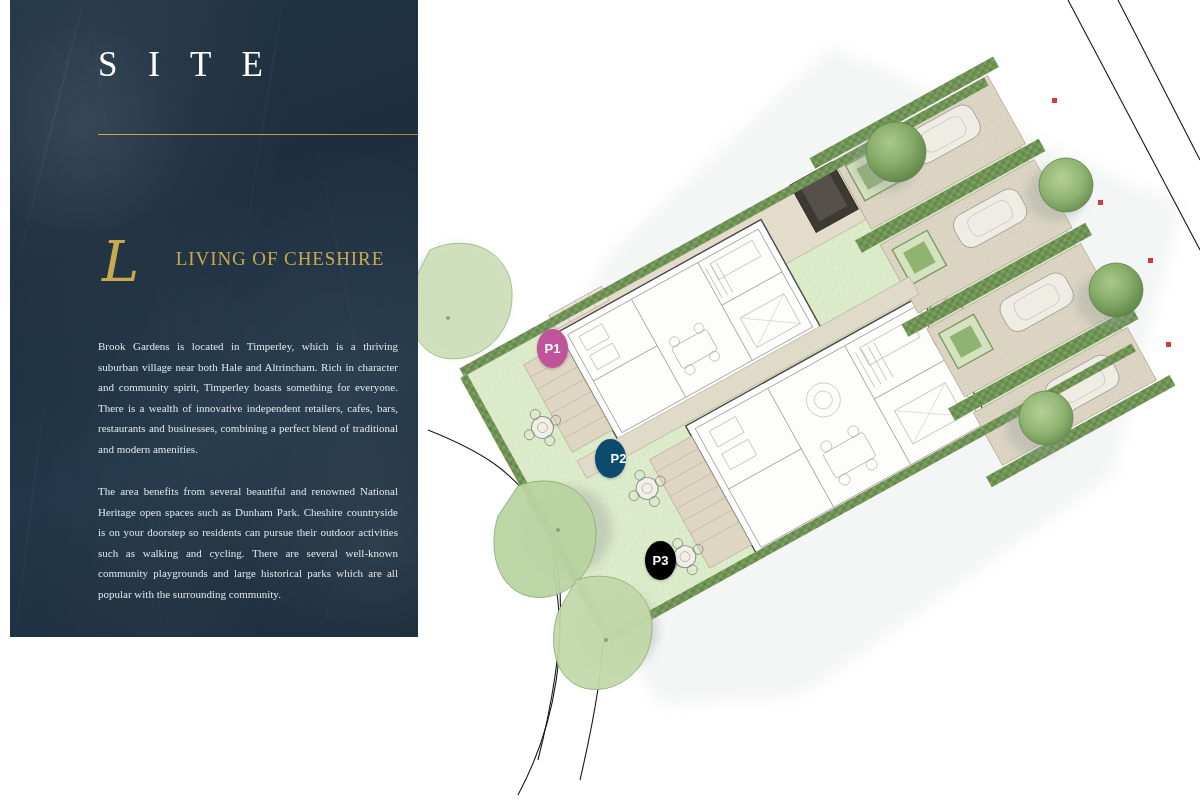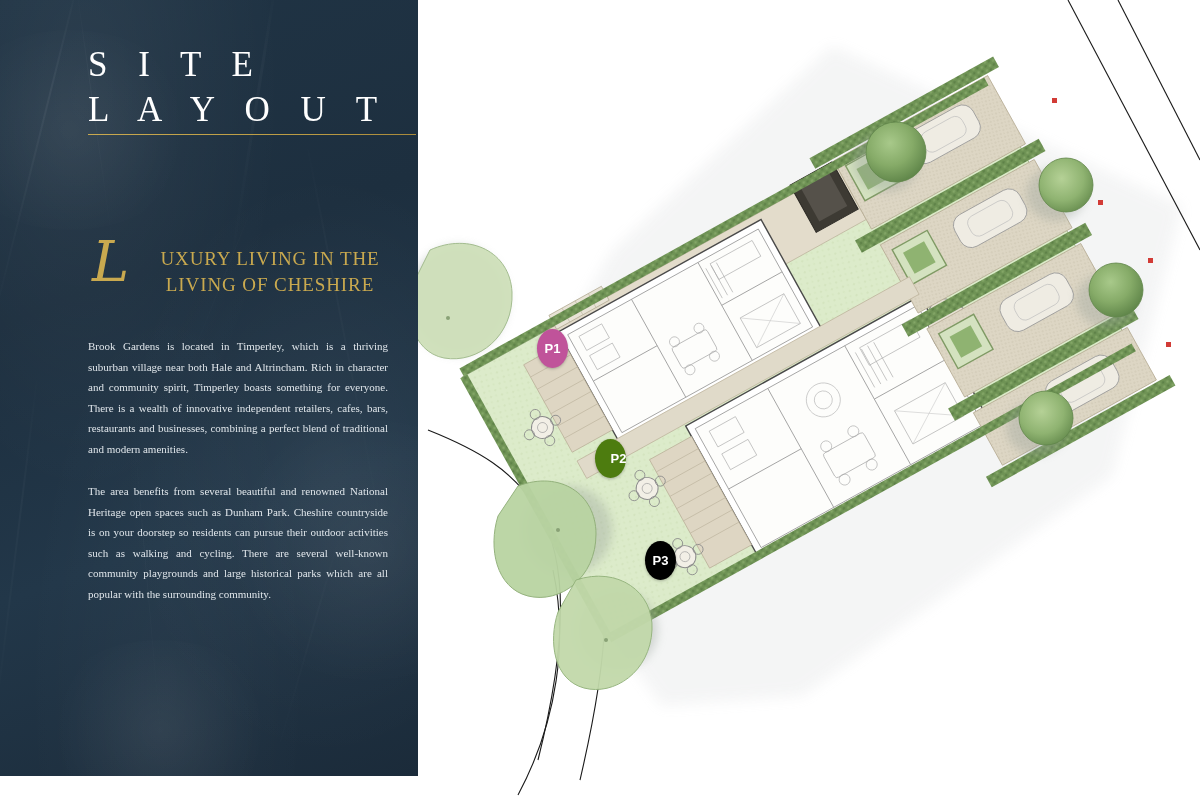--- a/index.html
+++ b/index.html
@@ -12,22 +12,22 @@
   }
   #page {
     position: relative;
     width: 1200px; height: 800px;
     background: #ffffff;
     overflow: hidden;
   }
 
   
   #left-panel {
-    position: absolute; left: 0; top: 0;
-    width: 418px; height: 776px;
+    position: absolute; left: 10px; top: 0;
+    width: 418px; height: 637px;
     background:
       radial-gradient(ellipse at 20% 12%, rgba(255,255,255,0.055) 0%, rgba(255,255,255,0) 42%),
       radial-gradient(ellipse at 78% 60%, rgba(255,255,255,0.045) 0%, rgba(255,255,255,0) 45%),
       radial-gradient(ellipse at 40% 88%, rgba(255,255,255,0.03) 0%, rgba(255,255,255,0) 40%),
       linear-gradient(160deg, #203445 0%, #1d2f3f 35%, #223749 65%, #1b2b3a 100%);
     overflow: hidden;
     padding-left: 12px;
   }
   
   .vein {
@@ -116,21 +116,21 @@
     width: 31px; height: 39px;
     border-radius: 50%;
     color: #ffffff;
     font-family: "Liberation Sans", sans-serif;
     font-size: 13px;
     font-weight: bold;
     display: flex; align-items: center; justify-content: center;
     box-shadow: 0 1px 3px rgba(0,0,0,0.25);
   }
   #marker-p1 { left: 119px; top: 329px; background: #c0539a; }
-  #marker-p2 { left: 177px; top: 439px; background: #4d7c0f; padding-left: 16px; }
+  #marker-p2 { left: 177px; top: 439px; background: #0c4a6e; padding-left: 16px; }
   #marker-p3 { left: 227px; top: 541px; background: #000000; }
 </style>
 </head>
 <body>
 
 <div id="page">
 
   <div id="left-panel">
     <div class="blotch b1"></div>
     <div class="blotch b2"></div>
@@ -139,27 +139,25 @@
     <div class="vein v2"></div>
     <div class="vein v3"></div>
     <div class="vein v4"></div>
     <div class="vein v5"></div>
     <div class="vein v6"></div>
     <div class="vein v7"></div>
     <div class="vein v8"></div>
 
     <div id="title-block">
       <div class="title-line">S I T E</div>
-      <div class="title-line">L A Y O U T</div>
     </div>
     <div id="title-rule"></div>
 
     <div id="subhead-block">
       <div class="script-L">L</div>
-      <div class="subhead-text">UXURY LIVING IN THE</div>
       <div class="subhead-text">LIVING OF CHESHIRE</div>
     </div>
 
     <div id="body-copy">
       <p>Brook Gardens is located in Timperley, which is a thriving suburban village near both Hale and Altrincham. Rich in character and community spirit, Timperley boasts something for everyone. There is a wealth of innovative independent retailers, cafes, bars, restaurants and businesses, combining a perfect blend of traditional and modern amenities.</p>
       <p>The area benefits from several beautiful and renowned National Heritage open spaces such as Dunham Park. Cheshire countryside is on your doorstep so residents can pursue their outdoor activities such as walking and cycling. There are several well-known community playgrounds and large historical parks which are all popular with the surrounding community.</p>
     </div>
   </div>
 
   <div id="plan-area">

